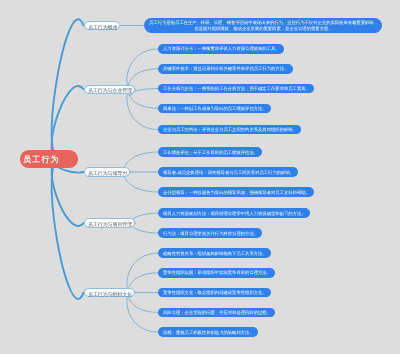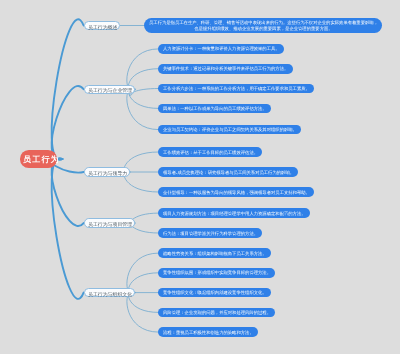--- a/index.html
+++ b/index.html
@@ -108,17 +108,17 @@
       </div>
       <div class="node l2" style="left: 158.4px; top: 287.75px; width: 112.68px; height: 9.7px;">
         <span style="left: 4.5px; top: 2.366px; transform: scale(0.216);">竞争性组织文化：唤起组织内部建设竞争性组织文化。</span>
       </div>
       <div class="node l2" style="left: 158.4px; top: 307.55px; width: 117px; height: 9.7px;">
         <span style="left: 4.5px; top: 2.366px; transform: scale(0.216);">风险管理：企业发现的问题，并应对和处理风险的过程。</span>
       </div>
       <div class="node l2" style="left: 158.4px; top: 327.25px; width: 99.72px; height: 9.7px;">
         <span style="left: 4.5px; top: 2.366px; transform: scale(0.216);">流程：重视员工积极性和创造力的策略和方法。</span>
       </div>
-      <div class="node root" style="left: 19.7px; top: 150.2px; width: 37px; height: 17.6px;">
+      <div class="node root" style="left: 19.7px; top: 150.2px; width: 58px; height: 17.6px;">
         <span style="left: 3.50722px; top: 4.1425px; transform: scale(0.405); letter-spacing: 2.7px;">员工行为</span>
       </div>
     </div>
 </div>
 
 </body></html>

